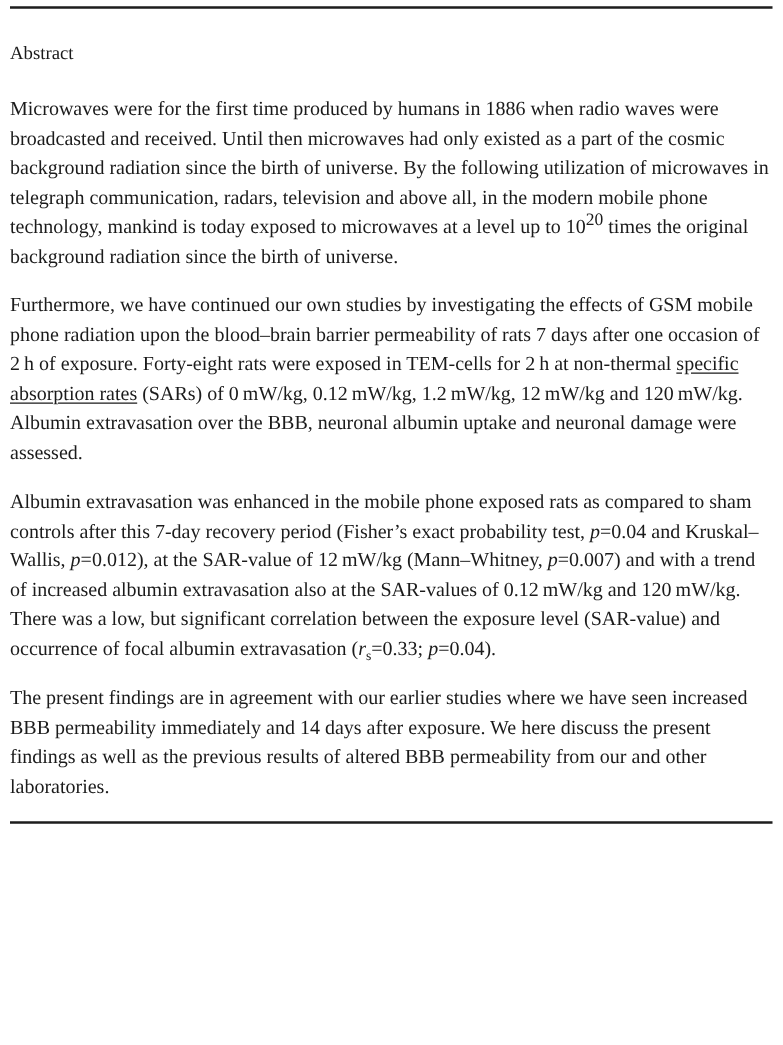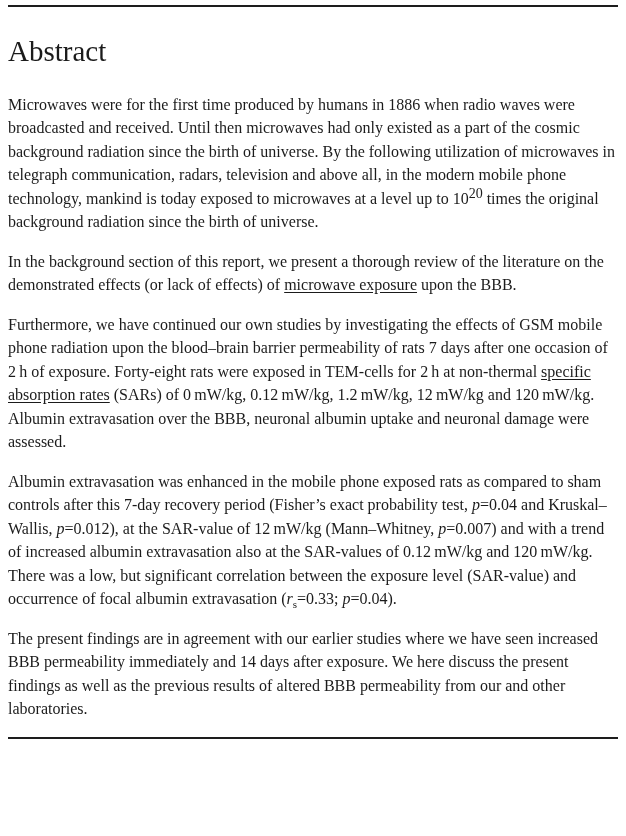--- a/index.html
+++ b/index.html
@@ -15,21 +15,21 @@
     color: #1b1b1b;
   }
   .rule {
     border: 0;
     height: 2px;
     background: #1d1d1d;
     margin: 0;
   }
   .rule.bottom { margin-top: 8px; }
   h1.abstract-heading {
-    font-size: 29px;
+    font-size: 15px;
     font-weight: 400;
     line-height: 1.2;
     margin: 27px 0 0 0;
     color: #1b1b1b;
   }
   .content p {
     font-size: 16px;
     line-height: 23.5px;
     margin: 16px 0;
     color: #1b1b1b;
@@ -45,19 +45,18 @@
   sub { font-size: 11px; line-height: 0; vertical-align: sub; }
 </style>
 </head>
 <body>
 
 <div class="page">
   <hr class="rule top">
   <h1 class="abstract-heading">Abstract</h1>
   <div class="content">
     <p>Microwaves were for the first time produced by humans in 1886 when radio waves were broadcasted and received. Until then microwaves had only existed as a part of the cosmic background radiation since the birth of universe. By the following utilization of microwaves in telegraph communication, radars, television and above all, in the modern mobile phone technology, mankind is today exposed to microwaves at a level up to 10<sup>20</sup> times the original background radiation since the birth of universe.</p>
-    <p>In the background section of this report, we present a thorough review of the literature on the demonstrated effects (or lack of effects) of <a class="inline-link">microwave exposure</a> upon the BBB.</p>
     <p>Furthermore, we have continued our own studies by investigating the effects of GSM mobile phone radiation upon the blood–brain barrier permeability of rats 7 days after one occasion of 2 h of exposure. Forty-eight rats were exposed in TEM-cells for 2 h at non-thermal <a class="inline-link">specific absorption rates</a> (SARs) of 0 mW/kg, 0.12 mW/kg, 1.2 mW/kg, 12 mW/kg and 120 mW/kg. Albumin extravasation over the BBB, neuronal albumin uptake and neuronal damage were assessed.</p>
     <p>Albumin extravasation was enhanced in the mobile phone exposed rats as compared to sham controls after this 7-day recovery period (Fisher’s exact probability test, <i>p</i>=0.04 and Kruskal–Wallis, <i>p</i>=0.012), at the SAR-value of 12 mW/kg (Mann–Whitney, <i>p</i>=0.007) and with a trend of increased albumin extravasation also at the SAR-values of 0.12 mW/kg and 120 mW/kg. There was a low, but significant correlation between the exposure level (SAR-value) and occurrence of focal albumin extravasation (<i>r</i><sub>s</sub>=0.33; <i>p</i>=0.04).</p>
     <p>The present findings are in agreement with our earlier studies where we have seen increased BBB permeability immediately and 14 days after exposure. We here discuss the present findings as well as the previous results of altered BBB permeability from our and other laboratories.</p>
   </div>
   <hr class="rule bottom">
 </div>
 
 </body></html>

